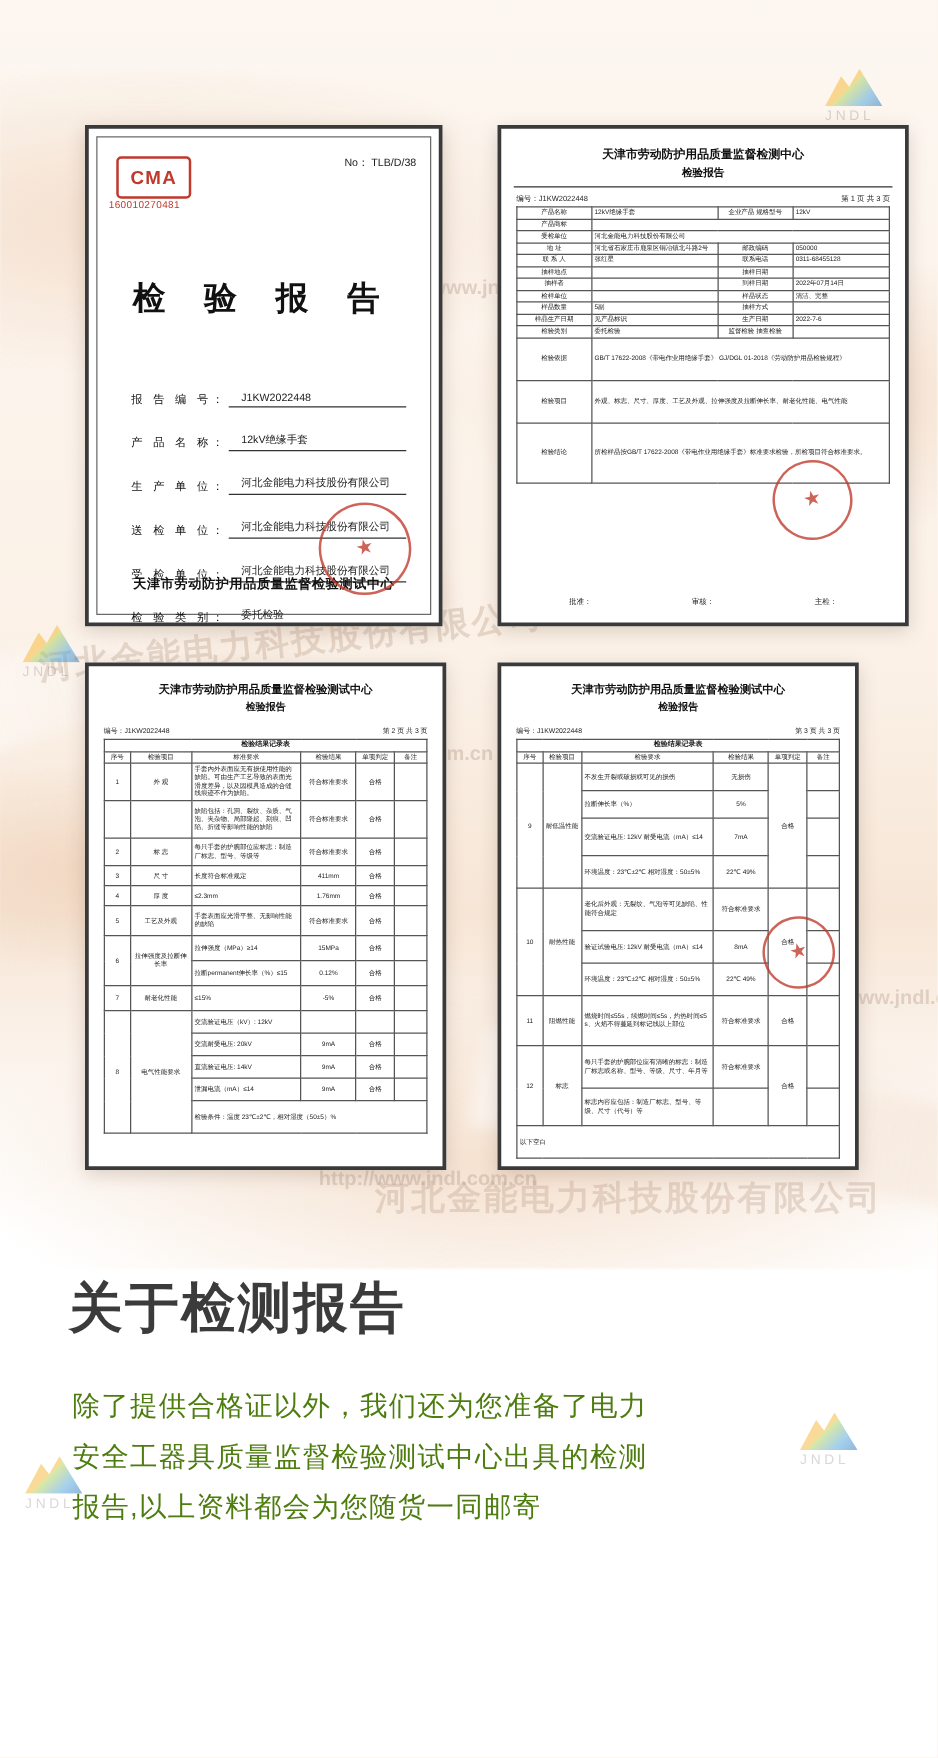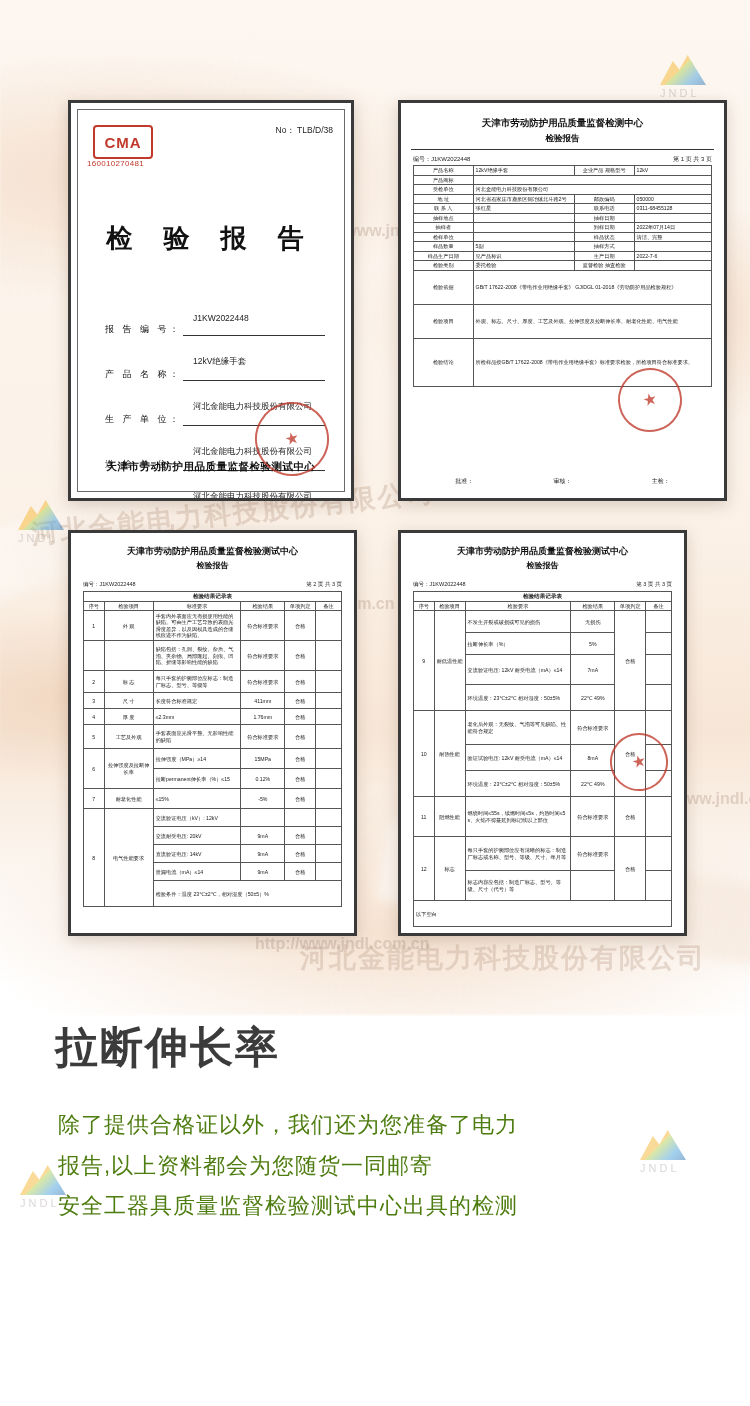--- a/index.html
+++ b/index.html
@@ -39,21 +39,21 @@
   
   #cert1{left:68px;top:100px;width:280px;height:395px;}
   #cert1 .cma{position:absolute;left:22px;top:22px;width:56px;height:30px;border:2px solid #c0392b;border-radius:4px;
       color:#c0392b;font-size:15px;font-weight:bold;display:flex;align-items:center;justify-content:center;letter-spacing:1px;}
   #cert1 .cma-no{position:absolute;left:16px;top:56px;font-size:8px;color:#c0392b;letter-spacing:.3px;}
   #cert1 .docno{position:absolute;right:18px;top:22px;font-size:8.5px;color:#222;}
   #cert1 .main-title{position:absolute;left:0;right:0;top:118px;font-size:26px;letter-spacing:12px;text-align:center;color:#111;font-weight:bold;}
   #cert1 .rows{position:absolute;left:34px;right:26px;top:186px;margin-top:24px;}
   #cert1 .row{display:flex;align-items:flex-end;margin-bottom:20px;font-size:9px;color:#111;}
   #cert1 .row .lbl{width:78px;letter-spacing:3px;flex:none;}
-  #cert1 .row .val{flex:1;border-bottom:1px solid #333;padding-left:10px;padding-bottom:12px;font-size:8.5px;color:#1b1b1b;}
+  #cert1 .row .val{flex:1;border-bottom:1px solid #333;padding-left:10px;padding-bottom:2px;font-size:8.5px;color:#1b1b1b;}
   #cert1 .foot{position:absolute;left:0;right:0;bottom:24px;text-align:center;font-size:10.5px;font-weight:bold;color:#111;letter-spacing:.5px;}
   .stamp{position:absolute;border:2.5px solid #c0392b;border-radius:50%;color:#c0392b;
       display:flex;align-items:center;justify-content:center;font-size:6px;text-align:center;
       transform:rotate(-14deg);opacity:.78;line-height:1.1;padding:4px;box-sizing:border-box;}
   .stamp .star{position:absolute;font-size:16px;line-height:1;}
 
   
   #cert2{left:398px;top:100px;width:283px;height:395px;padding-left:40px;}
   #cert2 .hd{position:absolute;left:10px;right:10px;top:14px;text-align:center;}
   #cert2 .hd .t1{font-size:9.5px;font-weight:bold;color:#111;}
@@ -498,20 +498,20 @@
       </tbody>
     </table>
   </div>
   <div class="stamp" style="right:16px;top:200px;width:58px;height:58px;">
     <span class="star">★</span>
   </div>
 </div>
 
 <div class="bottom">
   <h1 class="h1">
-    <span>拉断伸长率</span><br>
+    <span>关于检测报告</span><br>
   </h1>
   <div class="para">
     <div>除了提供合格证以外，我们还为您准备了电力</div>
+    <div>安全工器具质量监督检验测试中心出具的检测</div>
     <div>报告,以上资料都会为您随货一同邮寄</div>
-    <div>安全工器具质量监督检验测试中心出具的检测</div>
   </div>
 </div>
 
 </body></html>

